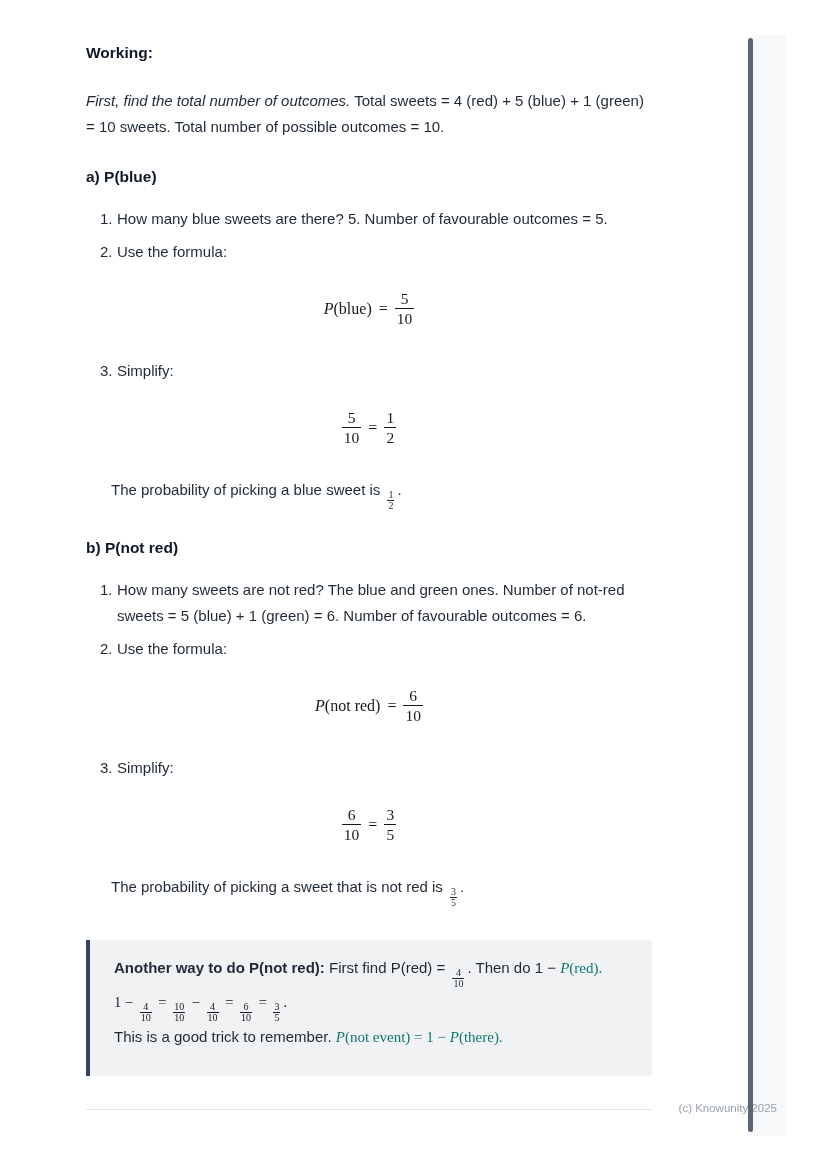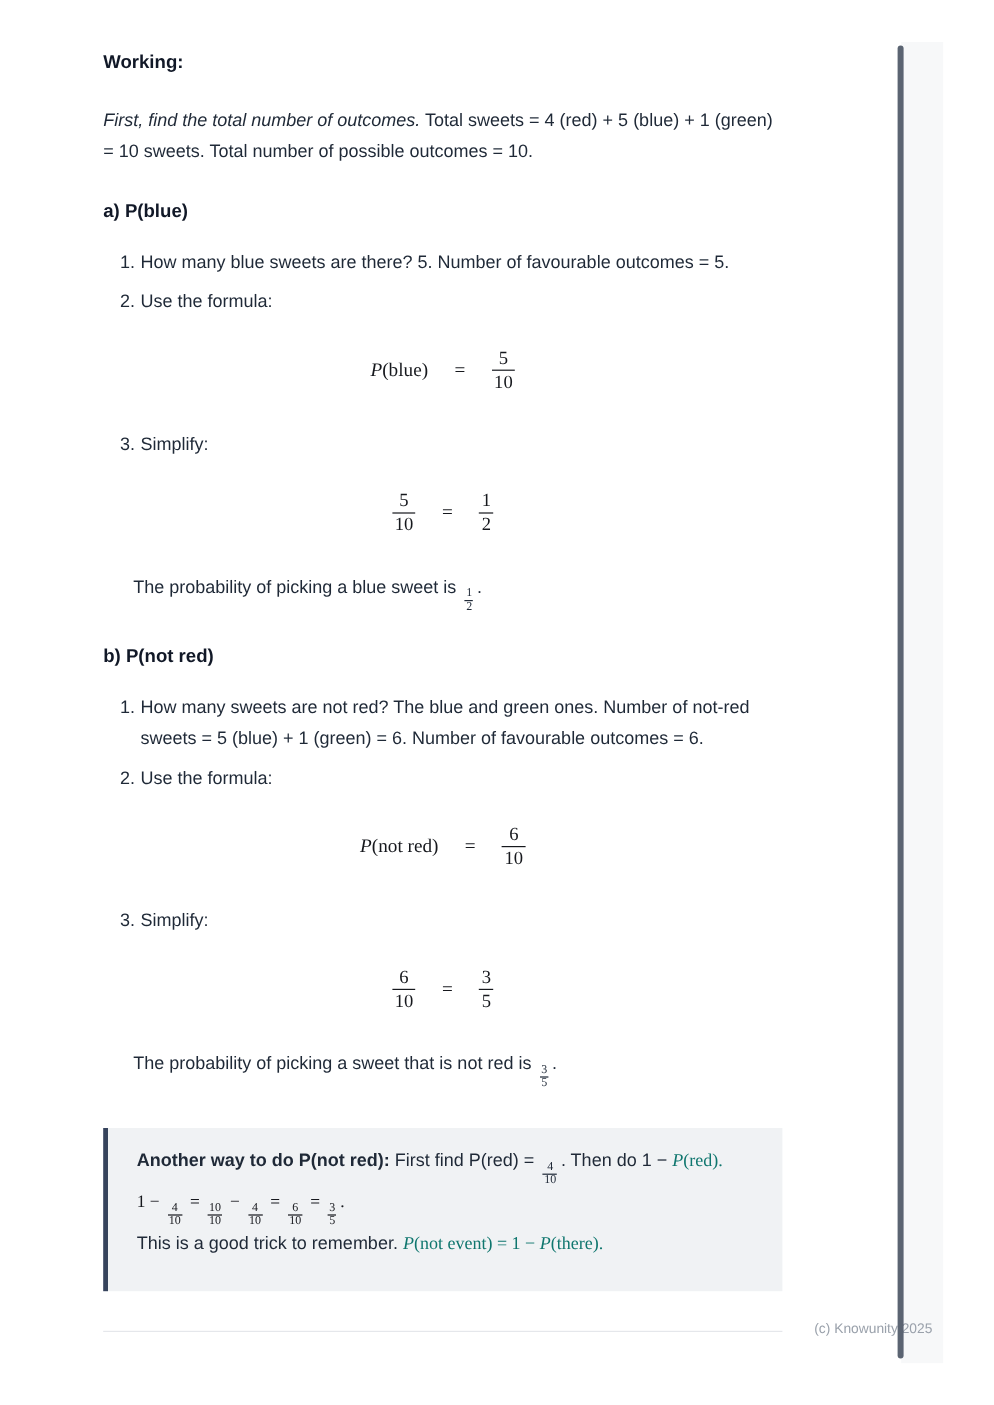--- a/index.html
+++ b/index.html
@@ -17,21 +17,21 @@
     font-size: 15px; line-height: 26px; margin-left: 16px;
   }
   .heading { font-size: 15.5px; font-weight: 700; color: #111827; margin: 0 0 22px; }
   .subheading { font-size: 15.5px; font-weight: 700; color: #111827; margin: 24px 0 16px; }
   .intro { margin: 0 0 24px; }
   .intro em { font-style: italic; }
   .li { display: flex; margin: 0 0 7px; }
   .li-num { flex: none; width: 17px; margin-left: 14px; }
   .li-text { flex: 1; }
   .math-display {
-    display: flex; justify-content: center; align-items: center; gap: 22px;
+    display: flex; justify-content: center; align-items: center; gap: 7px;
     font-family: "Liberation Serif", serif; font-size: 16px; color: #16181d;
     margin: 24px 0 30px;
   }
   .mi { font-style: italic; }
   .frac { display: inline-flex; flex-direction: column; align-items: center; text-align: center; line-height: 19px; font-size: 15.5px; }
   .frac .num { padding: 0 2px; }
   .frac .den { border-top: 1px solid #16181d; padding: 0 2px; }
   .conclusion { margin: 0 0 24px 25px; }
   .sfrac {
     display: inline-flex; flex-direction: column; align-items: center;

